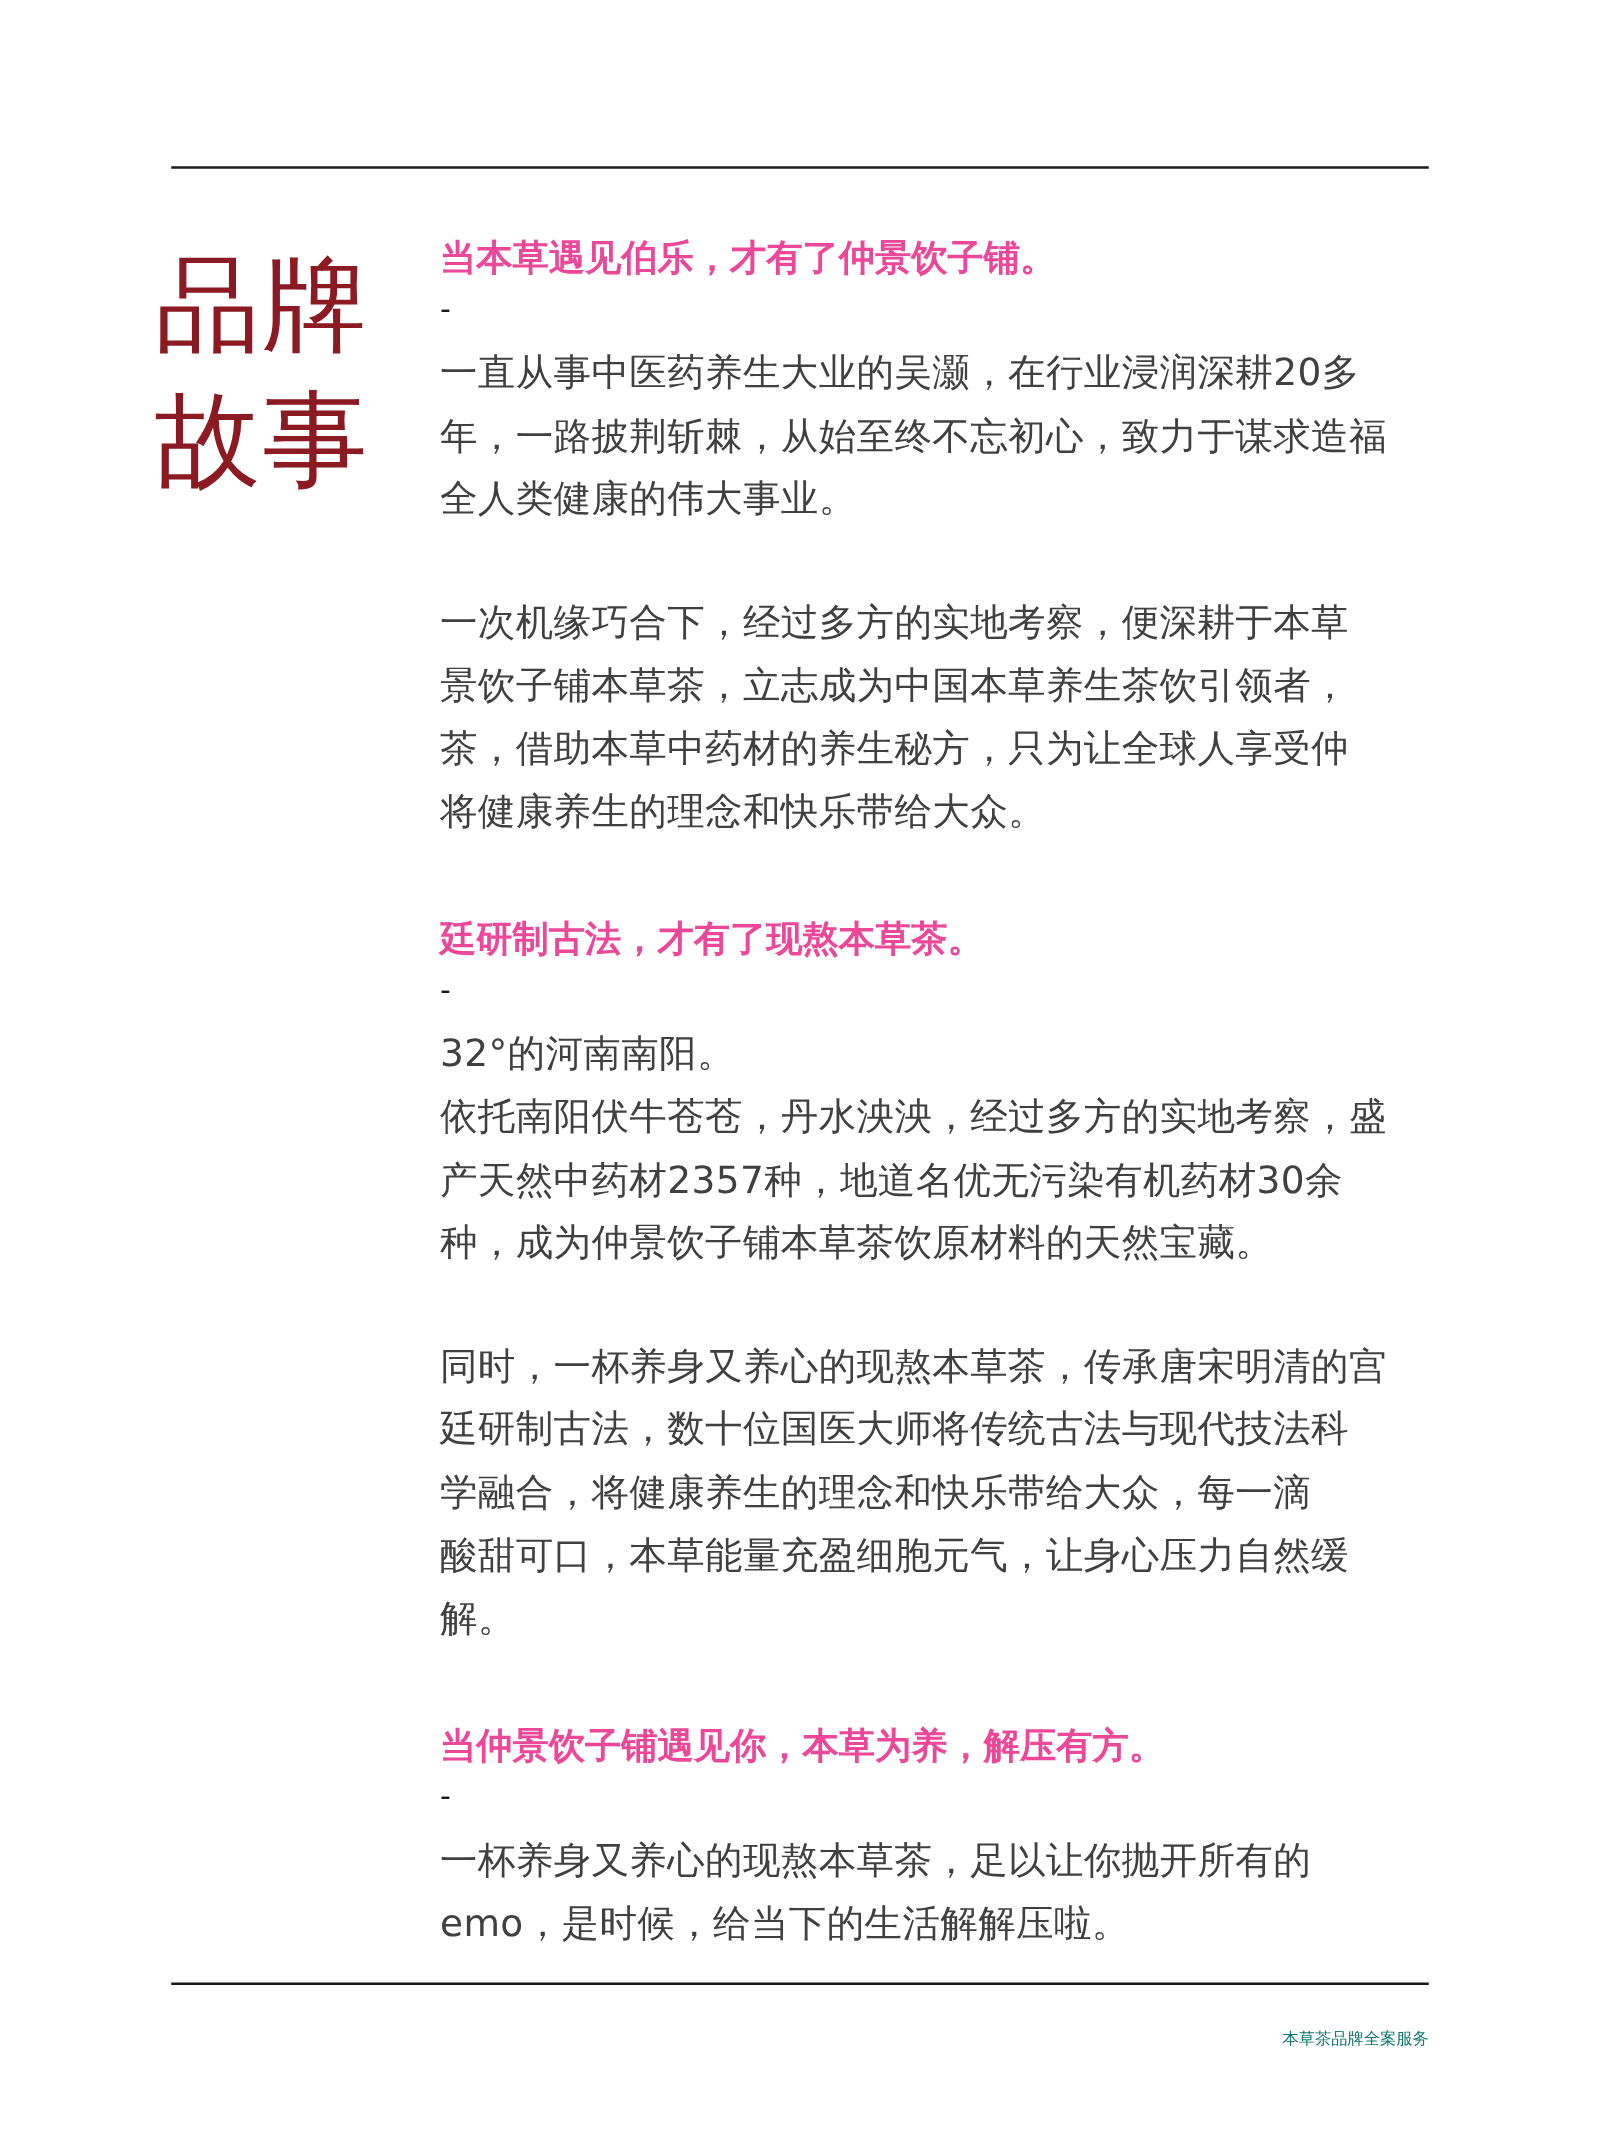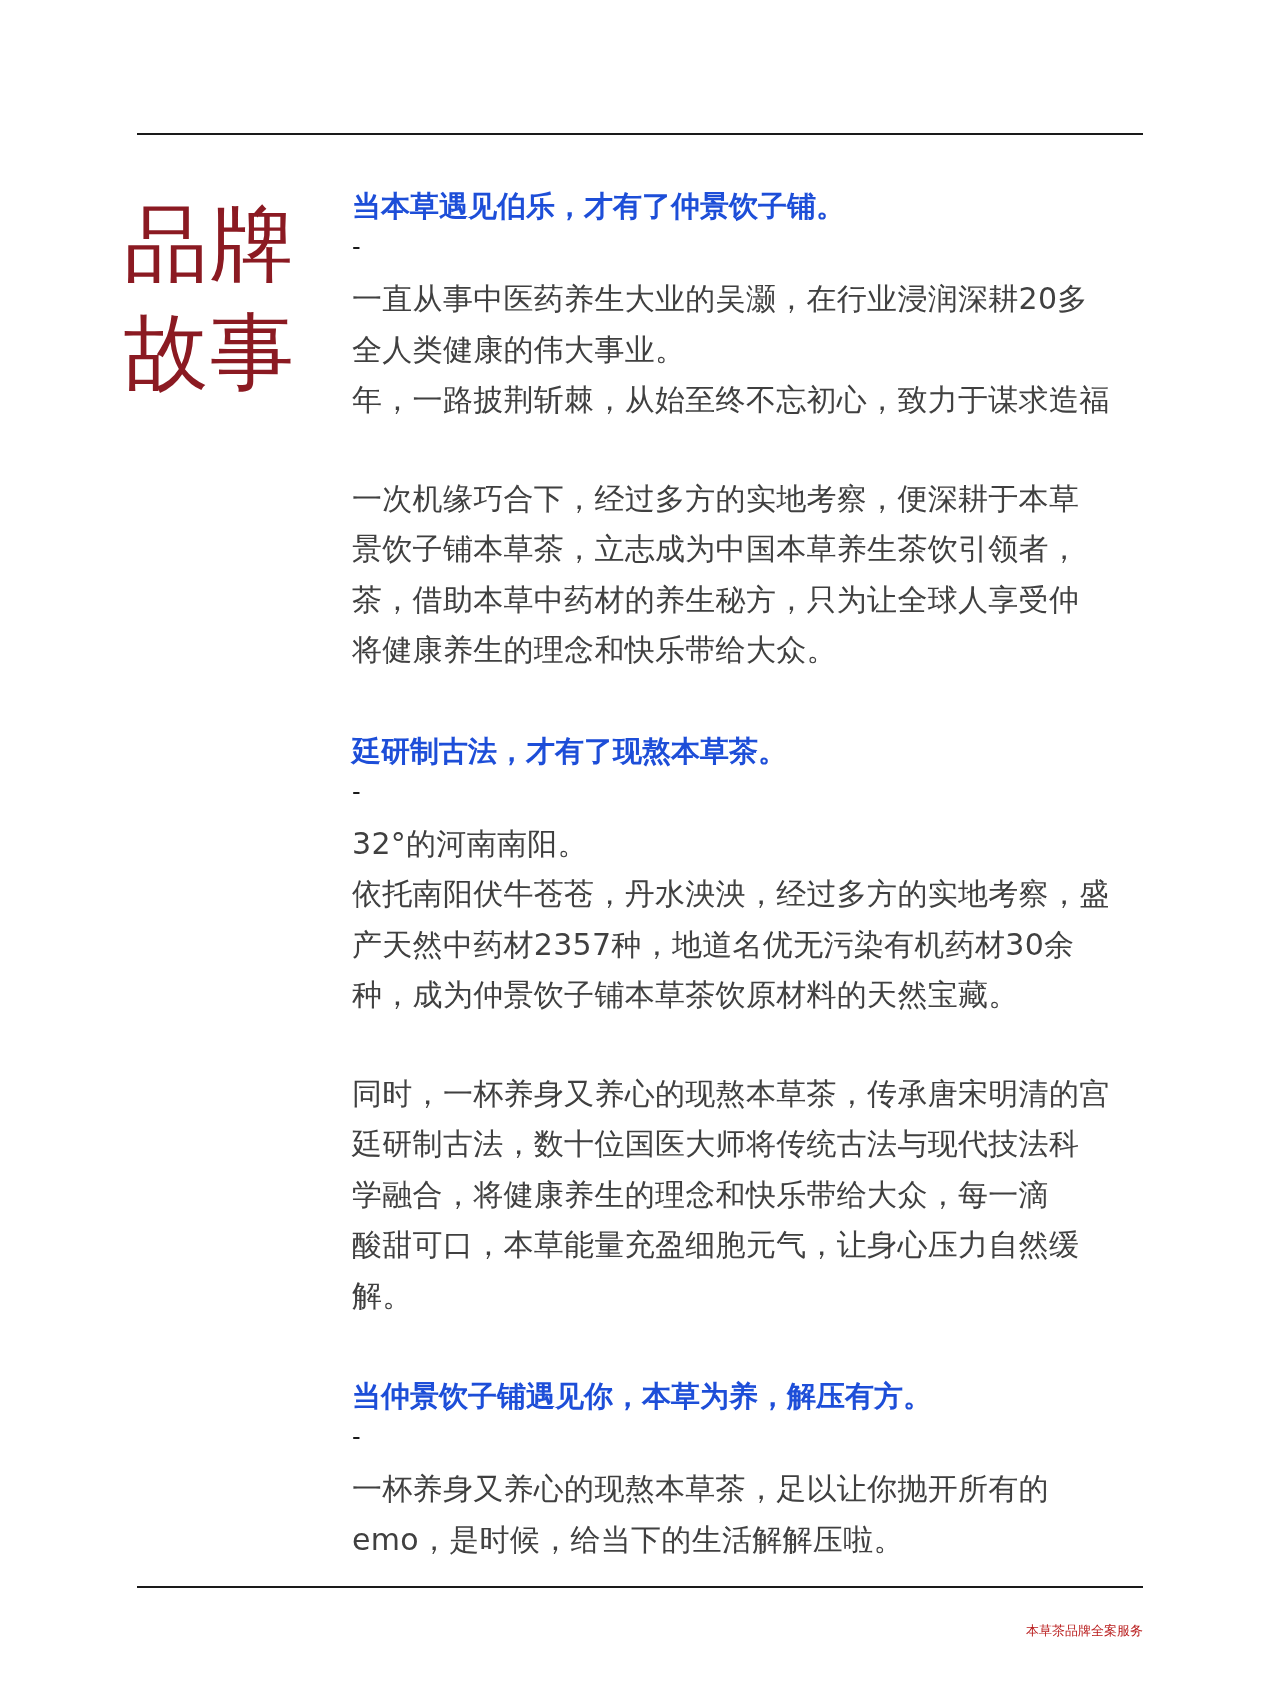--- a/index.html
+++ b/index.html
@@ -5,47 +5,47 @@
   html, body { margin:0; padding:0; background:#ffffff; }
   body { width:1280px; height:1707px; position:relative; overflow:hidden;
          font-family:"DejaVu Sans","Liberation Sans",sans-serif; color:#1a1a1a; }
   .rule { position:absolute; left:137px; width:1006px; height:2px; background:#1a1a1a; }
   .rule.top { top:133px; }
   .rule.bottom { top:1586px; }
   .big-title { position:absolute; left:124px; top:190px; width:190px;
                font-size:84px; line-height:108px; font-weight:normal; color:#8b1a22; letter-spacing:2px; }
   .big-title span { display:block; }
   .content { position:absolute; left:352px; top:186px; width:800px; }
-  .heading { font-size:29px; line-height:40px; font-weight:bold; color:#1d4ed8; margin:0; height:40px; }
+  .heading { font-size:29px; line-height:40px; font-weight:bold; color:#ec4899; margin:0; height:40px; }
   .dash { font-size:24px; line-height:34px; height:44px; margin:4px 0 0 0; color:#1a1a1a; }
   .para { font-size:30px; line-height:50.5px; margin:0; color:#404040; letter-spacing:0.3px; }
   .para span { display:block; white-space:nowrap; }
   .gap { height:48px; }
   .gap2 { height:55px; }
-  .footer { position:absolute; right:137px; top:1622px; font-size:13px; color:#b91c1c; }
+  .footer { position:absolute; right:137px; top:1622px; font-size:13px; color:#0f766e; }
 </style>
 </head>
 <body>
 
 <div class="rule top"></div>
 
 <div class="big-title">
   <span>品牌</span>
   <span>故事</span>
 </div>
 
 <div class="content">
 
   <div>
     <h2 class="heading">当本草遇见伯乐，才有了仲景饮子铺。</h2>
     <div class="dash">-</div>
     <p class="para">
       <span>一直从事中医药养生大业的吴灏，在行业浸润深耕20多</span>
+      <span>年，一路披荆斩棘，从始至终不忘初心，致力于谋求造福</span>
       <span>全人类健康的伟大事业。</span>
-      <span>年，一路披荆斩棘，从始至终不忘初心，致力于谋求造福</span>
     </p>
     <div class="gap"></div>
     <p class="para">
       <span>一次机缘巧合下，经过多方的实地考察，便深耕于本草</span>
       <span>景饮子铺本草茶，立志成为中国本草养生茶饮引领者，</span>
       <span>茶，借助本草中药材的养生秘方，只为让全球人享受仲</span>
       <span>将健康养生的理念和快乐带给大众。</span>
     </p>
   </div>
 

